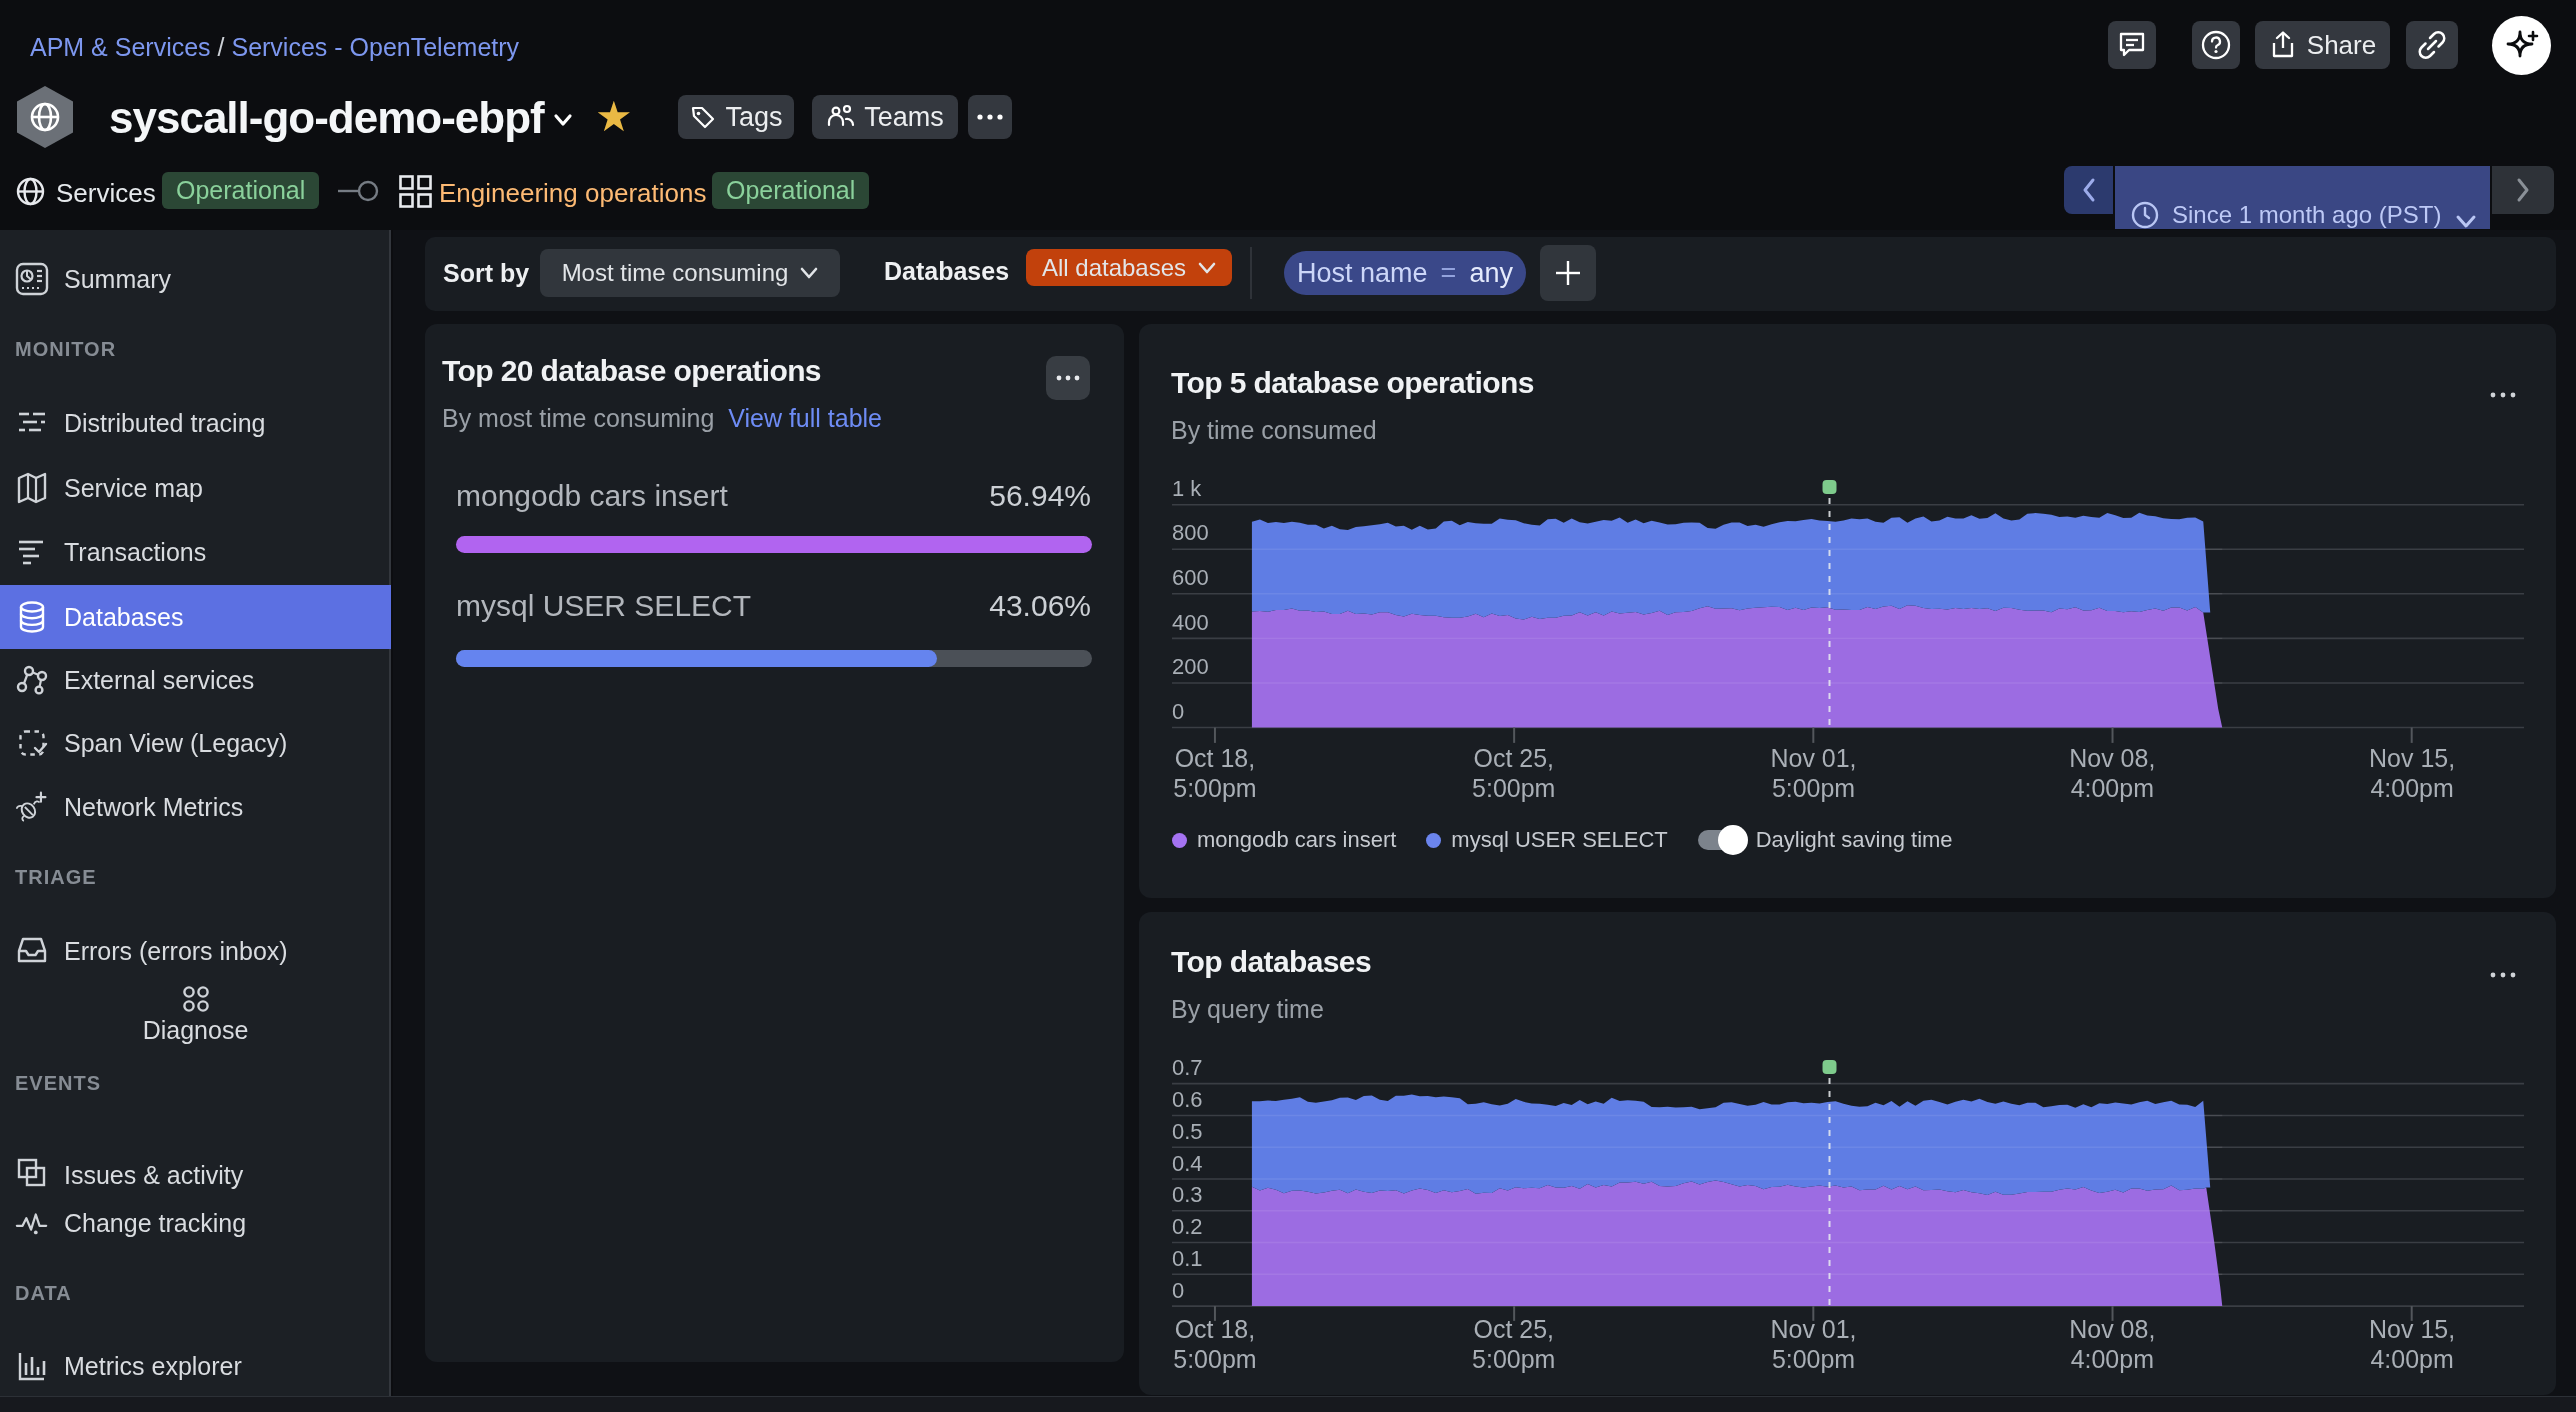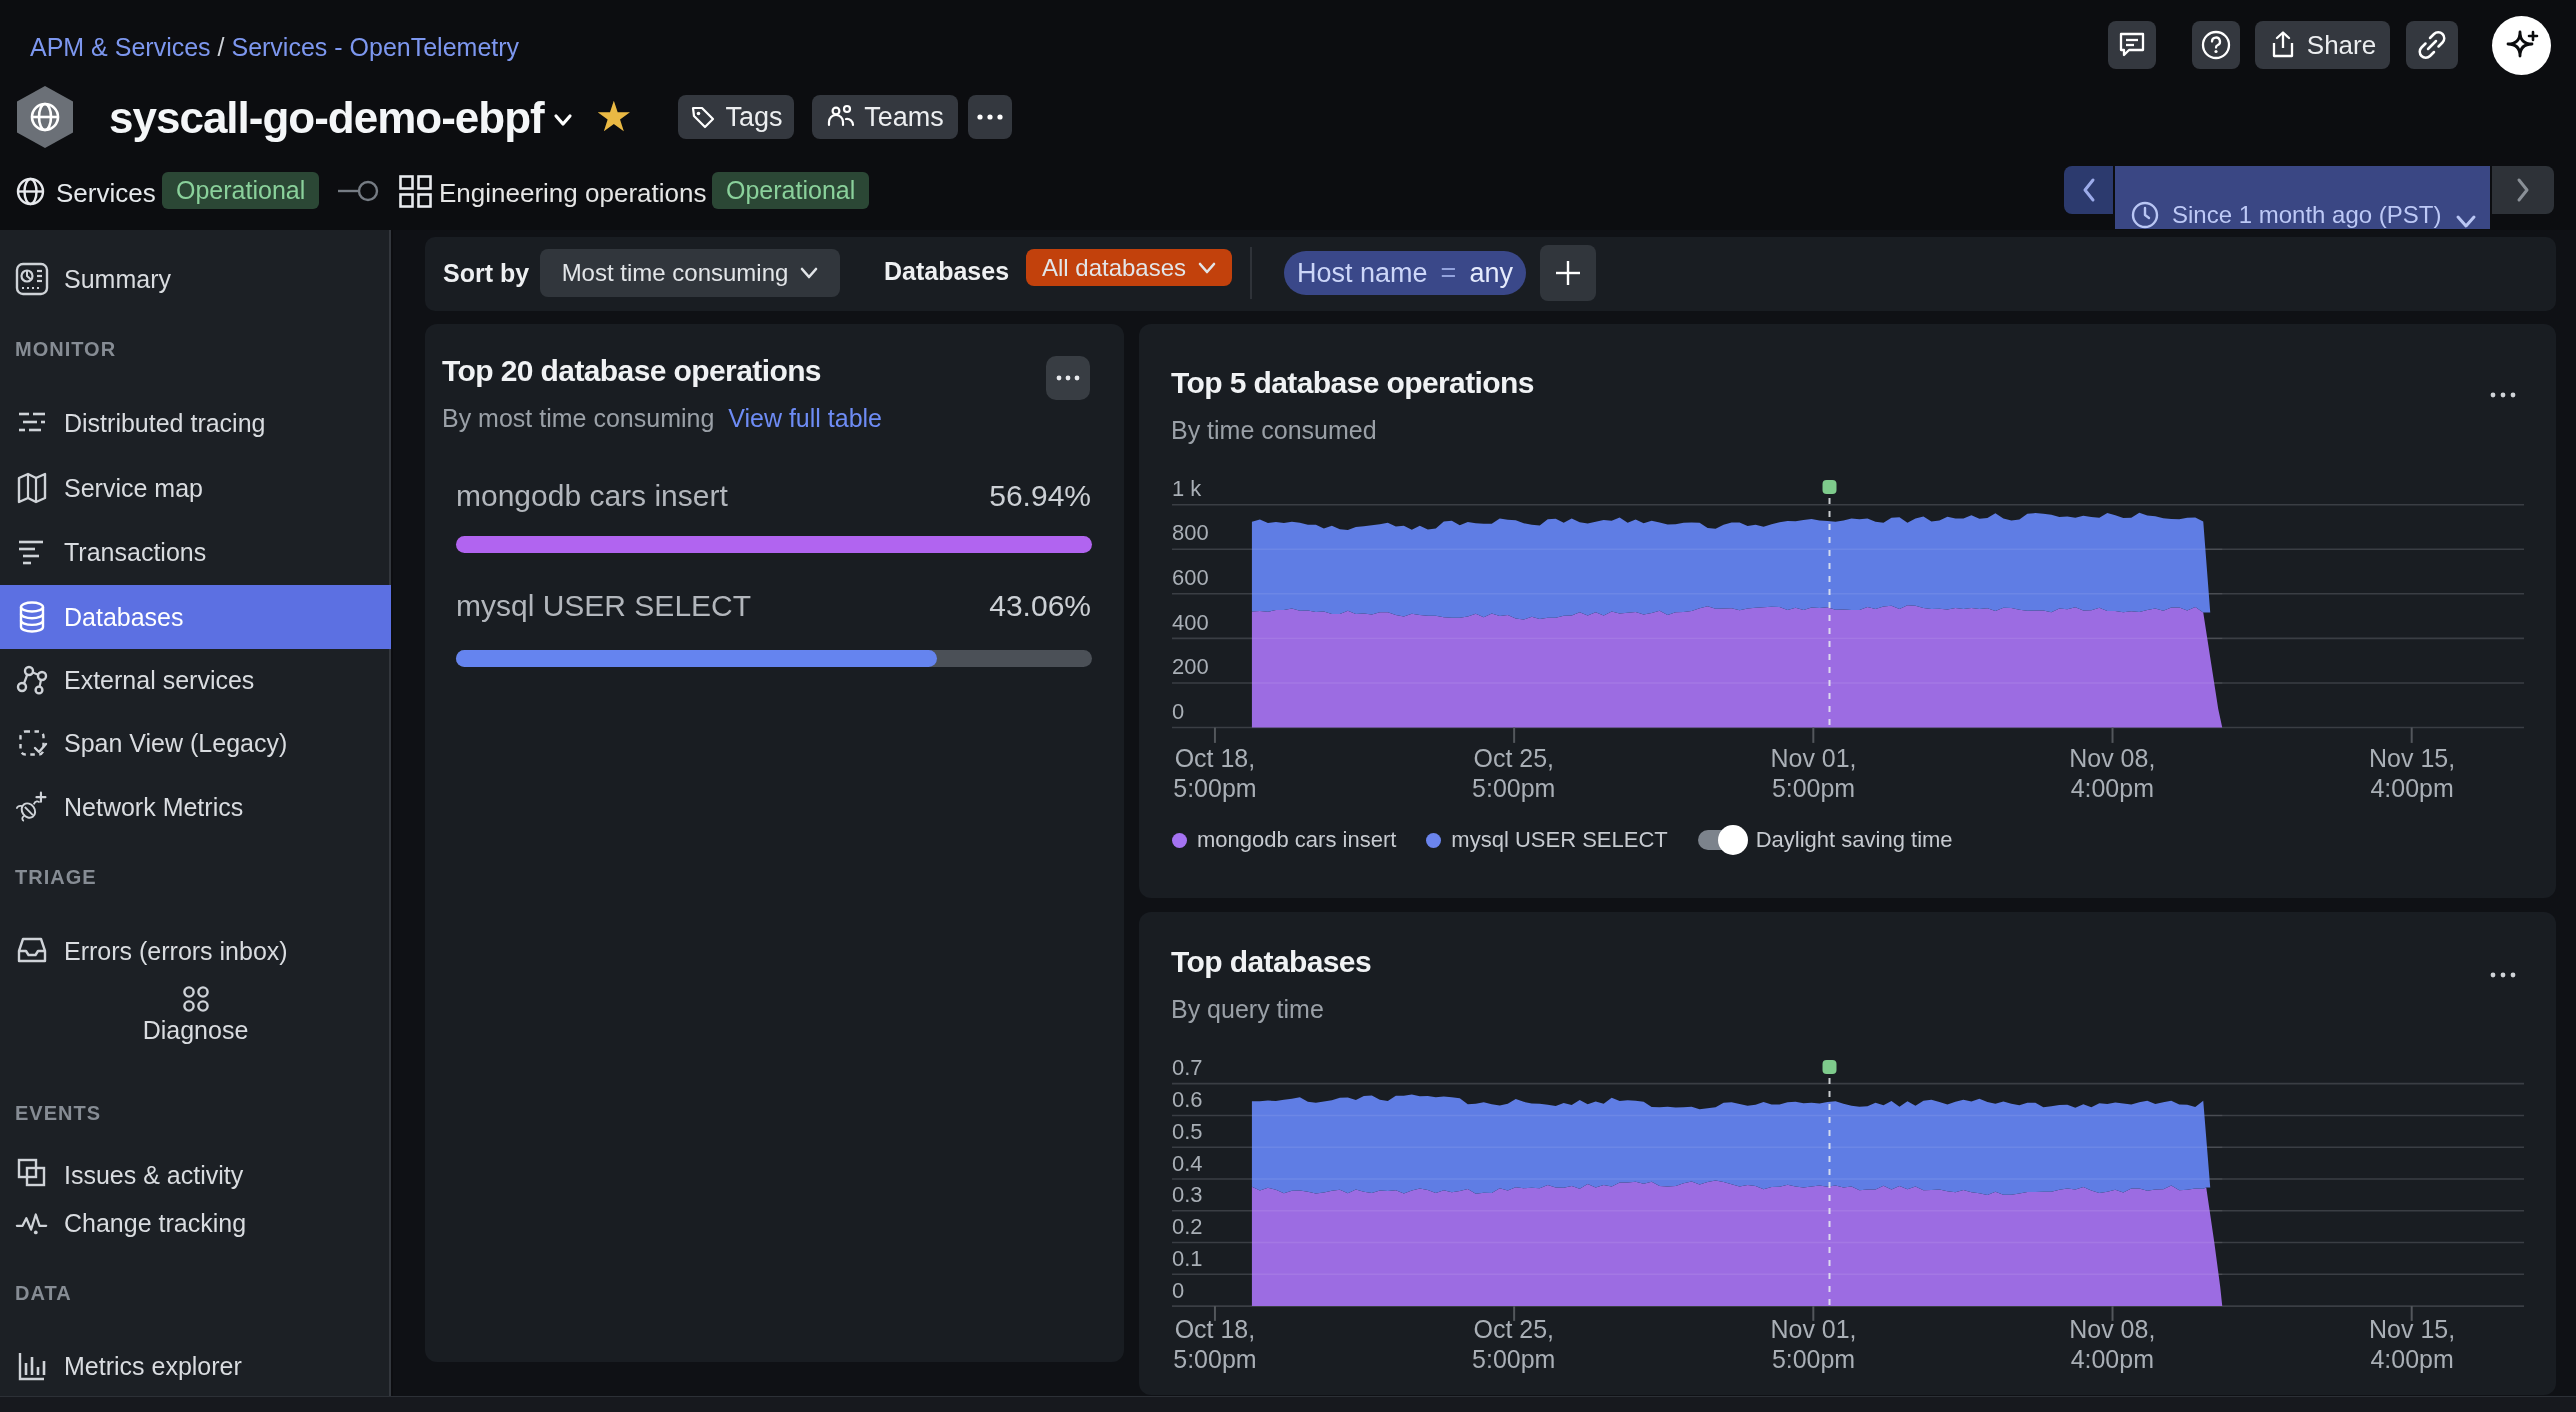--- a/index.html
+++ b/index.html
@@ -64,21 +64,21 @@
 <svg class="abs" style="left:337px;top:180px;" width="42" height="22" viewBox="0 0 42 22">
  <line x1="1" y1="11" x2="22" y2="11" stroke="#767c84" stroke-width="2.4"></line>
  <circle cx="31" cy="11" r="9" fill="none" stroke="#767c84" stroke-width="2.4"></circle>
 </svg>
 <svg class="abs" style="left:399px;top:175px;" width="33" height="33" viewBox="0 0 33 33">
  <rect x="1.5" y="1.5" width="12" height="12" fill="none" stroke="#e8eaee" stroke-width="2.6"></rect>
  <rect x="19.5" y="1.5" width="12" height="12" fill="none" stroke="#e8eaee" stroke-width="2.6"></rect>
  <rect x="1.5" y="19.5" width="12" height="12" fill="none" stroke="#e8eaee" stroke-width="2.6"></rect>
  <rect x="19.5" y="19.5" width="12" height="12" fill="none" stroke="#e8eaee" stroke-width="2.6"></rect>
 </svg>
-<div class="abs" style="left:439px;top:178px;font-size:26px;color:#e5e5e5;">Engineering operations</div>
+<div class="abs" style="left:439px;top:178px;font-size:26px;color:#fdba74;">Engineering operations</div>
 <div class="abs" style="left:712px;top:172px;"><span class="gbadge">Operational</span></div>
 
 <div class="btn" style="left:2108px;top:21px;width:48px;height:48px;">
  <svg width="30" height="30" viewBox="0 0 30 30">
       <path d="M4 4 h22 v16 h-14 l-5 5 v-5 h-3 z" fill="none" stroke="#fff" stroke-width="2.3" stroke-linejoin="round"></path>
       <line x1="9" y1="10" x2="21" y2="10" stroke="#fff" stroke-width="2.3"></line>
       <line x1="9" y1="15" x2="17" y2="15" stroke="#fff" stroke-width="2.3"></line>
     </svg>
 </div>
 <div class="btn" style="left:2192px;top:21px;width:48px;height:48px;">
@@ -238,21 +238,21 @@
     <span class="sic">
       <svg width="34" height="34" viewBox="0 0 34 34">
         <circle cx="10" cy="10" r="4.6" fill="none" stroke="#cfd3d8" stroke-width="2.4"></circle>
         <circle cx="24" cy="10" r="4.6" fill="none" stroke="#cfd3d8" stroke-width="2.4"></circle>
         <circle cx="10" cy="24" r="4.6" fill="none" stroke="#cfd3d8" stroke-width="2.4"></circle>
         <circle cx="24" cy="24" r="4.6" fill="none" stroke="#cfd3d8" stroke-width="2.4"></circle>
       </svg>
     </span>
     <span>Diagnose</span>
   </div>
-<div class="shead" style="top:1072px;margin-top:30px;">EVENTS</div>
+<div class="shead" style="top:1072px;">EVENTS</div>
 <div class="srow" style="top:1126px;align-items:flex-end;">
     <span class="sic">
       <svg width="34" height="34" viewBox="0 0 34 34">
         <rect x="4" y="4" width="17" height="17" fill="none" stroke="#cfd3d8" stroke-width="2.4"></rect>
         <rect x="12" y="12" width="17" height="17" fill="none" stroke="#cfd3d8" stroke-width="2.4"></rect>
       </svg>
     </span>
     <span>Issues &amp; activity</span>
   </div>
 <div class="srow" style="top:1191px;">

